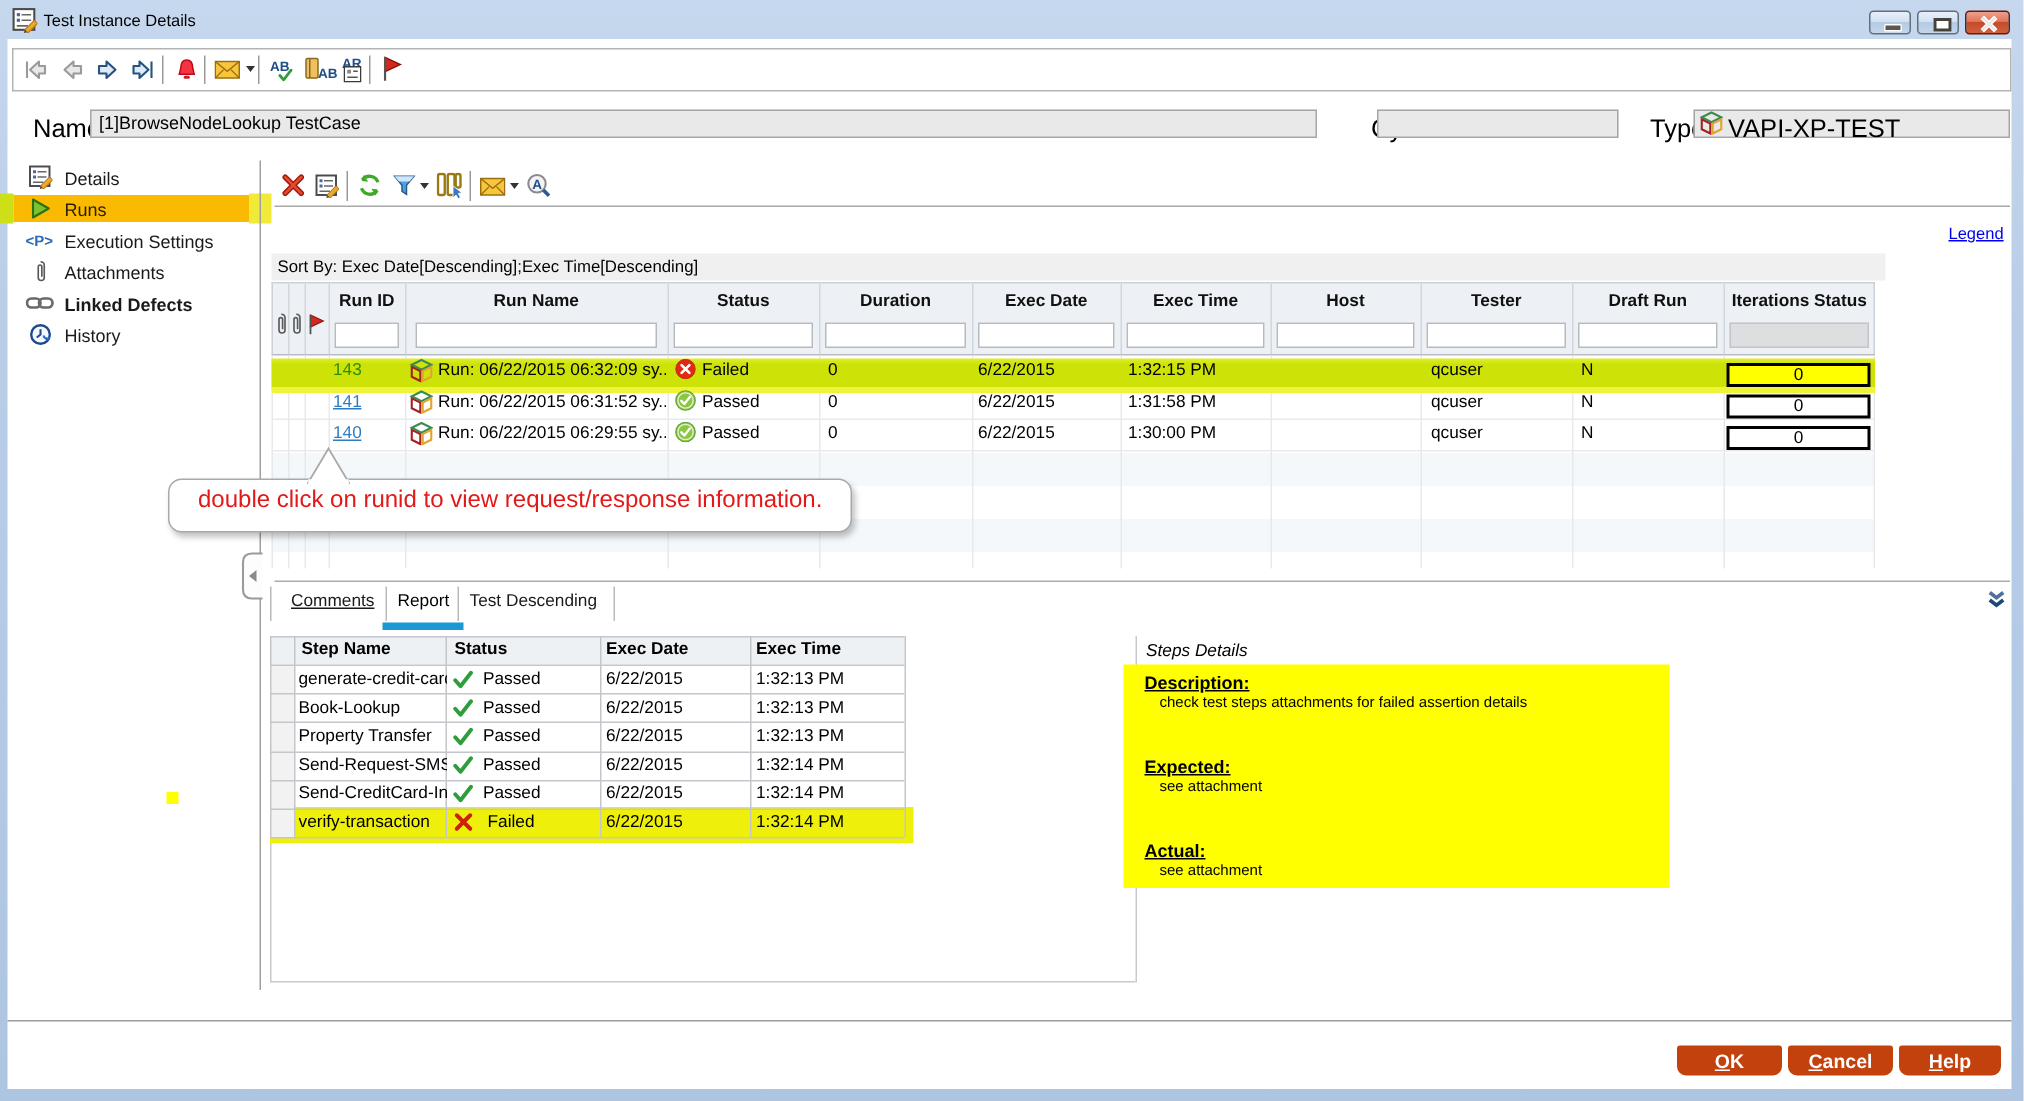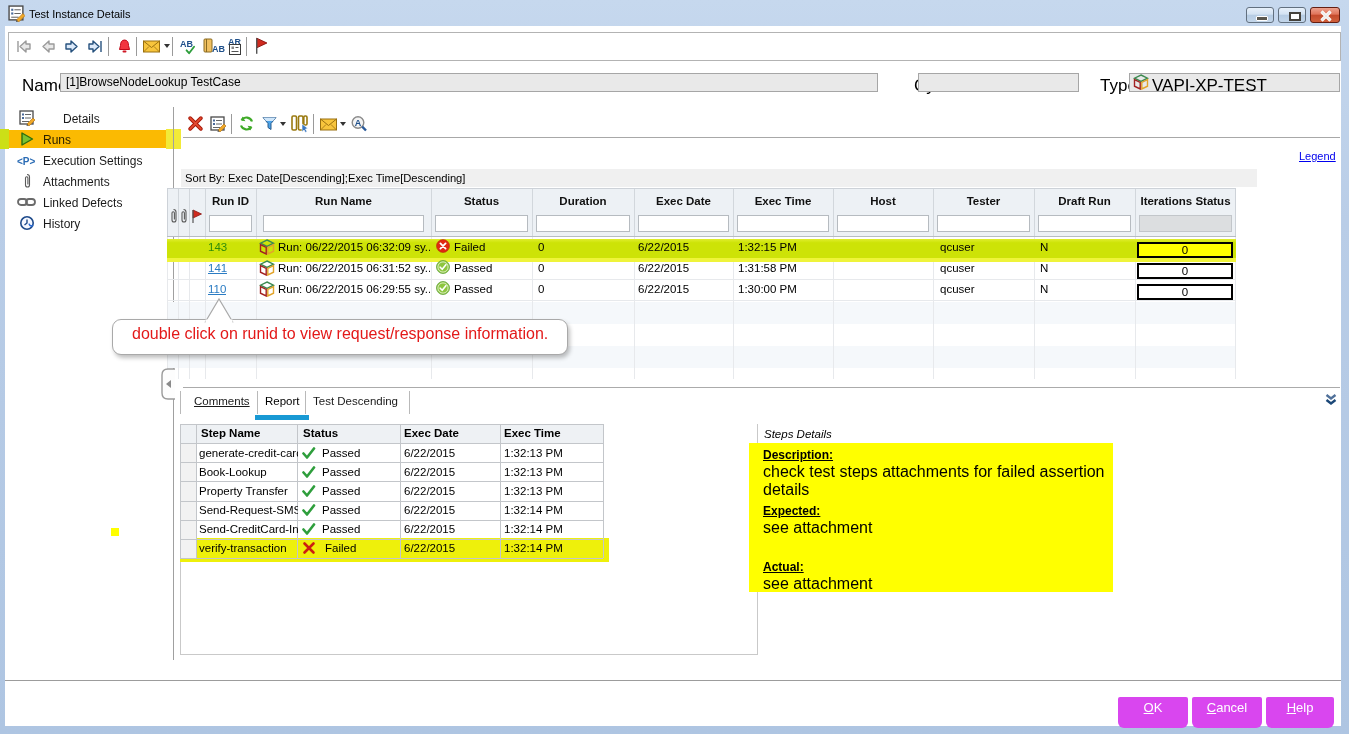--- a/index.html
+++ b/index.html
@@ -14,21 +14,21 @@
 .lbl{font-size:17px;color:#000;}
 .field{background:#e9e9e9;border:1px solid #a6a6a6;height:17px;font-size:12px;color:#000;line-height:17px;padding-left:5px;box-sizing:content-box;}
 #sidebar-orange{left:9px;top:130px;width:157px;height:18px;background:#fbba02;}
 #sidebar-yel-l{left:0px;top:129px;width:9px;height:20px;background:#ccdf17;}
 #sidebar-yel-r{left:166px;top:129px;width:15px;height:20px;background:#f2ea38;}
 .side-item{position:absolute;font-size:12px;color:#1a1a1a;}
 #vline{left:173px;top:107px;width:1px;height:553px;background:#a0a0a0;}
 #tb2line{left:183px;top:137px;width:1157px;height:1px;background:#a8a8a8;}
 #legend{left:1299px;top:150px;font-size:11px;color:#0000ee;text-decoration:underline;}
 #sortbar{left:181px;top:169px;width:1076px;height:18px;background:#f0f0f0;font-size:11.2px;color:#000;line-height:18px;padding-left:4px;box-sizing:border-box;}
-#grid{left:167px;top:188px;width:1069px;height:191px;}
+#grid{left:181px;top:188px;width:1069px;height:191px;}
 .gcell{position:absolute;top:0;height:21px;font-size:11.5px;line-height:21px;color:#000;white-space:nowrap;overflow:hidden;}
 .gvl{position:absolute;top:49px;width:1px;height:142px;background:#e7e9ec;}
 .stripe{position:absolute;left:0;width:1069px;height:21px;background:#f5f8fb;}
 .rowline{position:absolute;left:0;width:1069px;height:1px;background:#e7e9ec;}
 .iterbox{position:absolute;left:970px;width:92px;height:12px;border:2px solid #000;background:#fff;text-align:center;font-size:11.5px;line-height:13px;}
 .hsep{position:absolute;top:1px;width:1px;height:47px;background:#d2d7dc;}
 .ghl{position:absolute;top:7px;text-align:center;font-size:11.5px;font-weight:bold;color:#111;}
 .gfb{position:absolute;top:27px;height:15px;background:#fff;border:1px solid #b6bbc0;}
 .cubesvg{width:16px;height:16px;}
 #callout{left:112px;top:319px;width:454px;height:34px;background:#fff;border:1px solid #a9a9a9;border-radius:9px;box-shadow:2px 3px 4px rgba(0,0,0,.25);}
@@ -40,23 +40,23 @@
 #rpanel{left:180px;top:424px;width:577px;height:231px;border-left:1px solid #c9c9c9;border-bottom:1px solid #c9c9c9;box-sizing:border-box;}
 #sdivider{left:757px;top:424px;width:1px;height:231px;background:#c9c9c9;}
 .rt-line{position:absolute;background:#c3c6ca;}
 .rt-cell{position:absolute;font-size:11.5px;color:#000;white-space:nowrap;overflow:hidden;height:19px;line-height:19px;}
 .rt-head{font-weight:bold;}
 #vyellow{left:180px;top:538px;width:429px;height:24px;background:#eef00b;}
 #sqyellow{left:111px;top:528px;width:8px;height:8px;background:#ffff00;}
 #steps-label{left:764px;top:428px;font-size:11.5px;color:#000;font-style:italic;}
 #syellow{left:749px;top:443px;width:364px;height:149px;background:#ffff00;}
 .sy-h{position:absolute;left:14px;font-size:12px;font-weight:bold;text-decoration:underline;color:#000;}
-.sy-t{position:absolute;left:14px;font-size:16px;color:#000;}
+.sy-t{position:absolute;left:24px;font-size:10px;color:#000;}
 #botline{left:5px;top:680px;width:1336px;height:1px;background:#9c9c9c;}
-.hpbtn{position:absolute;top:697px;height:31px;background:#d946ef;color:#fff;font-size:13px;font-weight:normal;text-align:center;line-height:21px;border-radius:2px 2px 6px 6px;}
+.hpbtn{position:absolute;top:697px;height:20px;background:#c2410c;color:#fff;font-size:13px;font-weight:bold;text-align:center;line-height:21px;border-radius:2px 2px 6px 6px;}
 .hpbtn u{text-decoration:underline;}
 .winbtn{top:7px;height:16px;background:linear-gradient(180deg,#e7f0fa 0%,#d3e2f2 45%,#b5cbe3 50%,#c3d6ea 100%);border:1px solid #62707f;border-radius:3px;box-sizing:border-box;}
 .closebtn{background:linear-gradient(180deg,#eda18e 0%,#e0745a 45%,#c44a2c 50%,#d0603c 100%);border:1px solid #641e12;}
 </style>
 </head>
 <body>
 <svg width="0" height="0" style="position:absolute;">
 <defs>
 <g id="cube">
   <polygon points="8,1 14.5,4.2 8,7.4 1.5,4.2" fill="none" stroke="#3d8a51" stroke-width="1.4"></polygon>
@@ -179,25 +179,25 @@
 <div class="lbl abs" style="left:1100px;top:76px;">Type:</div>
 <div class="field abs" style="left:1129px;top:73px;width:204px;"></div>
 <svg class="abs" style="left:1133px;top:74px;width:16px;height:16px;">
     <use href="#cube"></use>
   </svg>
 <div class="lbl abs" style="left:1152px;top:76px;">VAPI-XP-TEST</div>
 
 <div id="sidebar-yel-l" class="abs"></div>
 <div id="sidebar-yel-r" class="abs"></div>
 <div id="sidebar-orange" class="abs"></div>
-<div class="side-item" style="left:43px;top:112px;margin-left:20px;">Details</div>
+<div class="side-item" style="left:43px;top:112px;">Details</div>
 <div class="side-item" style="left:43px;top:133px;color:#2a2000;">Runs</div>
 <div class="side-item" style="left:43px;top:154px;">Execution Settings</div>
 <div class="side-item" style="left:43px;top:175px;">Attachments</div>
-<div class="side-item" style="left:43px;top:196px;">Linked Defects</div>
+<div class="side-item" style="left:43px;top:196px;font-weight:bold;">Linked Defects</div>
 <div class="side-item" style="left:43px;top:217px;">History</div>
 <svg class="abs" style="left:19px;top:110px;" width="16" height="16" viewBox="0 0 16 16">
     <use href="#docpencil"></use>
   </svg>
 <svg class="abs" style="left:19px;top:131px;" width="16" height="16" viewBox="0 0 16 16">
     <path d="M3,2 L13.5,8 L3,14 Z" fill="#7cc230" stroke="#2d6e10" stroke-width="1.4" stroke-linejoin="round"></path>
   </svg>
 <div class="abs" style="left:17px;top:156px;font-size:10px;font-weight:bold;color:#2b6cb5;">&lt;P&gt;</div>
 <svg class="abs" style="left:22px;top:173px;" width="10" height="16" viewBox="0 0 9 16">
     <use href="#clip"></use>
@@ -347,21 +347,21 @@
       <use href="#passed"></use>
     </svg>
   <div class="gcell" style="left:287px;top:70px;">Passed</div>
   <div class="gcell" style="left:371px;top:70px;">0</div>
   <div class="gcell" style="left:471px;top:70px;">6/22/2015</div>
   <div class="gcell" style="left:571px;top:70px;">1:31:58 PM</div>
   <div class="gcell" style="left:773px;top:70px;">qcuser</div>
   <div class="gcell" style="left:873px;top:70px;">N</div>
   <div class="iterbox" style="top:75px;">0</div>
 
-  <div class="gcell" style="left:41px;top:91px;color:#2b7cc3;text-decoration:underline;">110</div>
+  <div class="gcell" style="left:41px;top:91px;color:#2b7cc3;text-decoration:underline;">140</div>
   <svg class="abs cubesvg" style="left:92px;top:93px;">
       <use href="#cube"></use>
     </svg>
   <div class="gcell" style="left:111px;top:91px;width:152px;">Run: 06/22/2015 06:29:55 sy...</div>
   <svg class="abs" style="left:269px;top:93px;" width="14" height="14">
       <use href="#passed"></use>
     </svg>
   <div class="gcell" style="left:287px;top:91px;">Passed</div>
   <div class="gcell" style="left:371px;top:91px;">0</div>
   <div class="gcell" style="left:471px;top:91px;">6/22/2015</div>

